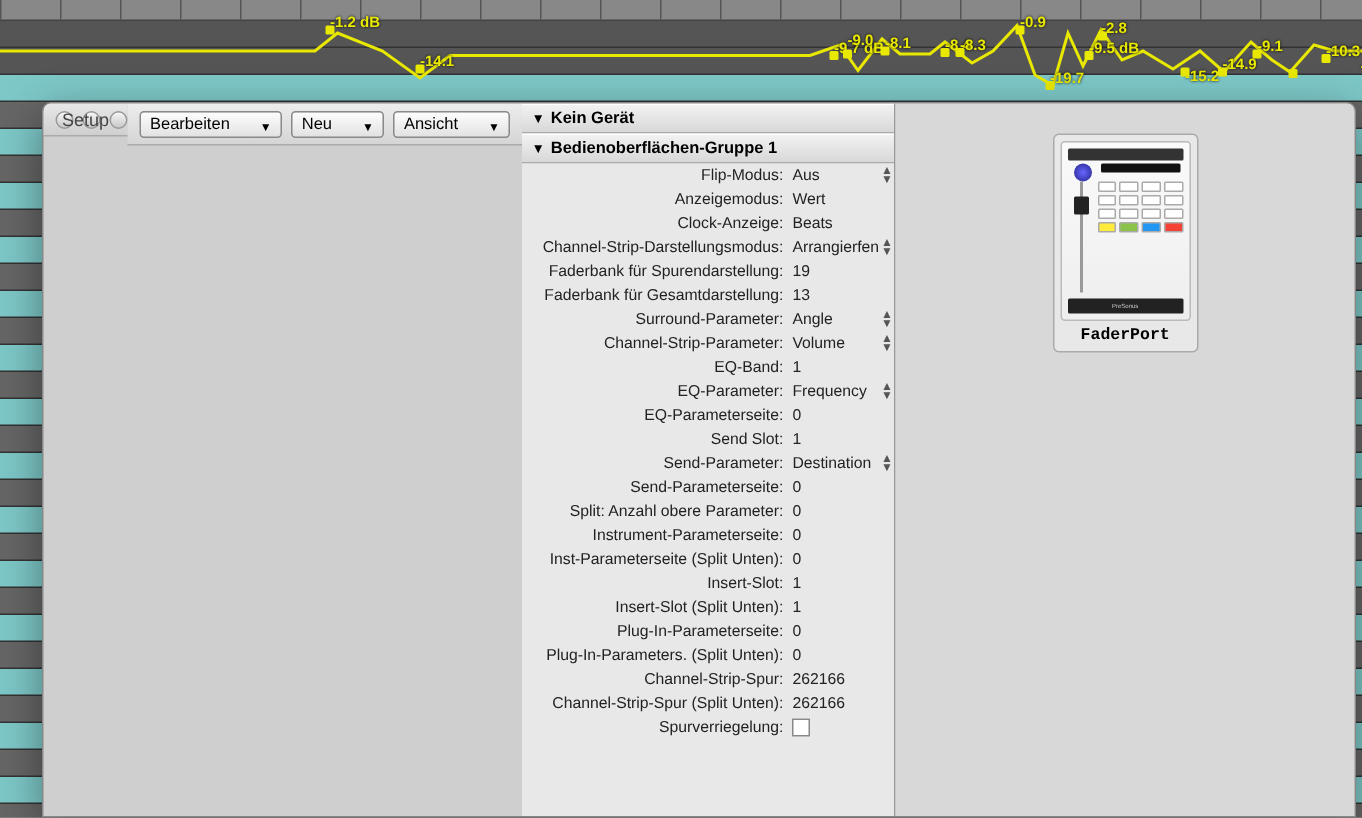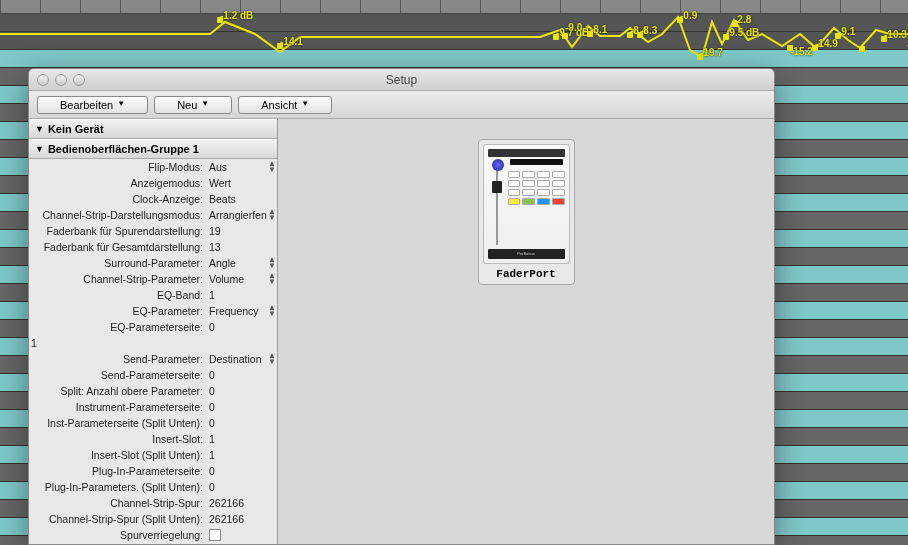--- a/index.html
+++ b/index.html
@@ -14,32 +14,32 @@
   .ruler { position: absolute; top: 0; left: 0; right: 0; height: 14px; background: #888; border-bottom: 1px solid #444; }
   .ruler .tick { position: absolute; top: 0; bottom: 0; width: 1px; background: #555; }
 
   .automation { position: absolute; top: 12px; left: 0; right: 0; height: 50px; pointer-events: none; }
   .auto-label { position: absolute; color: #e8e800; font-size: 10px; font-weight: bold; text-shadow: 0 0 2px #000; }
   .auto-node { position: absolute; width: 6px; height: 6px; background: #e8e800; border-radius: 1px; transform: translate(-3px,-3px); }
   svg.curve { position: absolute; top: 0; left: 0; width: 100%; height: 100%; }
 
   
   .window {
-    position: absolute; left: 28px; top: 68px; width: 747px; height: 477px;
+    position: absolute; left: 28px; top: 68px; width: 876px; height: 477px;
     background: #cfcfcf; border: 1px solid #888; border-radius: 6px 6px 0 0;
     box-shadow: 0 8px 30px rgba(0,0,0,.4); overflow: hidden;
-    display: flex; flex-direction: column;
+    display: flex; flex-direction: row;
   }
   .titlebar { height: 22px; background: linear-gradient(#e8e8e8,#cfcfcf); border-bottom: 1px solid #aaa; display: flex; align-items: center; position: relative; }
   .traffic { display: flex; gap: 6px; margin-left: 8px; }
   .traffic span { width: 12px; height: 12px; border-radius: 50%; background: linear-gradient(#f6f6f6,#c8c8c8); border: 1px solid #999; }
   .titlebar .title { position: absolute; left: 0; right: 0; text-align: center; font-size: 12px; color: #444; }
 
   .toolbar { height: 28px; background: linear-gradient(#ededed,#d5d5d5); border-bottom: 1px solid #aaa; display: flex; align-items: center; padding: 0 8px; gap: 6px; }
-  .btn { background: linear-gradient(#fdfdfd,#e2e2e2); border: 1px solid #8a8a8a; border-radius: 3px; padding: 2px 22px; font-size: 11px; display: inline-flex; align-items: flex-start; gap: 4px; cursor: default; }
+  .btn { background: linear-gradient(#fdfdfd,#e2e2e2); border: 1px solid #8a8a8a; border-radius: 3px; padding: 2px 6px; font-size: 11px; display: inline-flex; align-items: flex-end; gap: 20px; cursor: default; }
   .btn .caret { font-size: 8px; }
 
   .body { flex: 1; display: flex; min-height: 0; }
 
   .sidebar { width: 249px; background: #e8e8e8; border-right: 1px solid #999; overflow-y: auto; }
   .section-header { background: linear-gradient(#f2f2f2,#d8d8d8); border-top: 1px solid #fff; border-bottom: 1px solid #aaa; padding: 3px 6px; font-size: 11px; font-weight: bold; display: flex; align-items: center; gap: 4px; }
   .section-header .tri { font-size: 9px; }
 
   .params { background: #e8e8e8; }
   .param-row { display: flex; align-items: center; height: 16px; font-size: 10.5px; border-bottom: 0; }
@@ -256,20 +256,21 @@
             <div class="label">EQ-Parameter:</div>
             <div class="value">Frequency</div>
             <div class="arrows"></div>
           </div>
           <div class="param-row">
             <div class="label">EQ-Parameterseite:</div>
             <div class="value">0</div>
             <div class="arrows" style="visibility: hidden;"></div>
           </div>
           <div class="param-row">
+            <div class="label">Send Slot:</div>
             <div class="value">1</div>
             <div class="arrows" style="visibility: hidden;"></div>
           </div>
           <div class="param-row">
             <div class="label">Send-Parameter:</div>
             <div class="value">Destination</div>
             <div class="arrows"></div>
           </div>
           <div class="param-row">
             <div class="label">Send-Parameterseite:</div>

